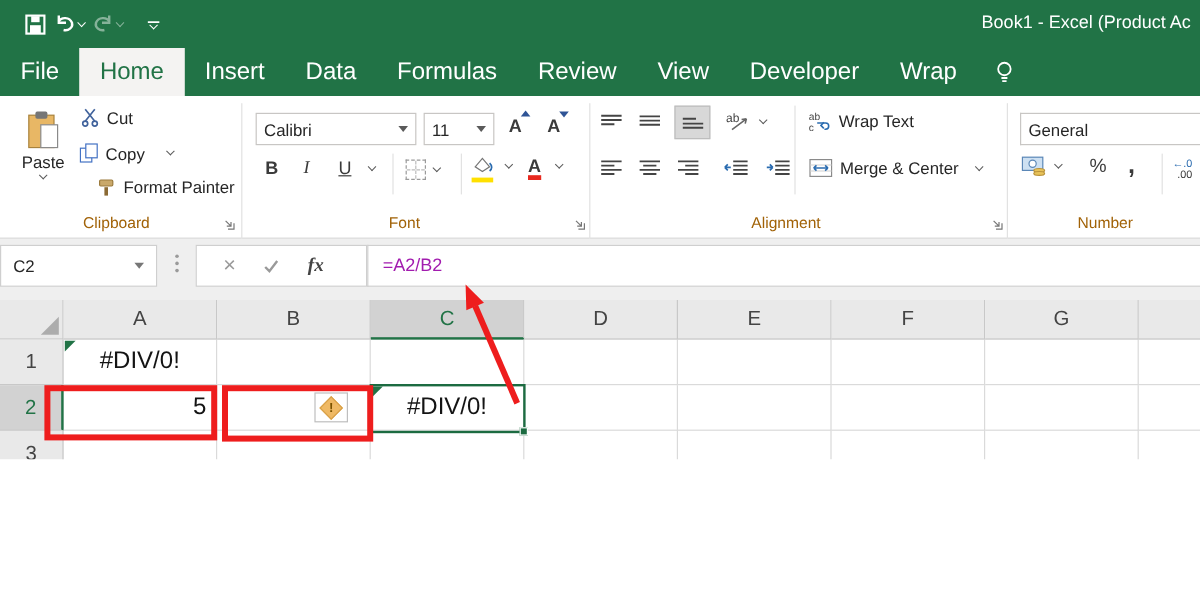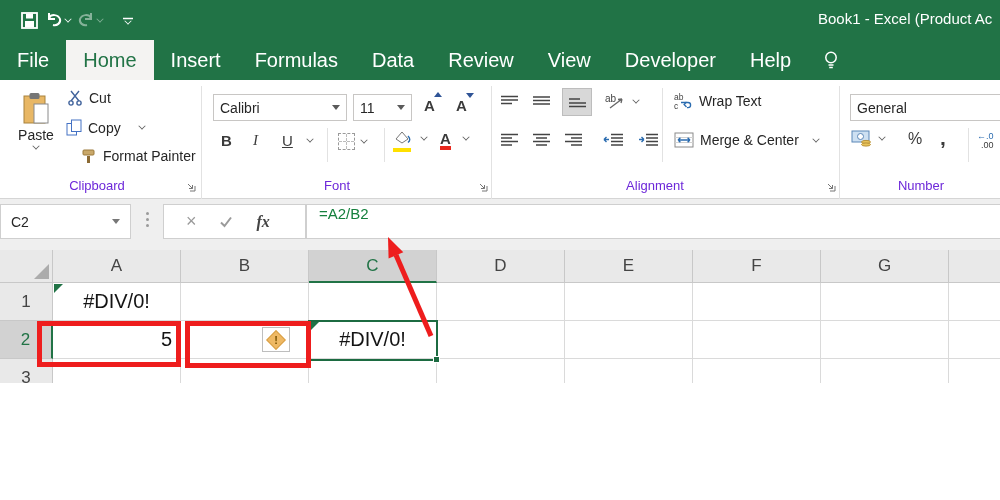--- a/index.html
+++ b/index.html
@@ -17,21 +17,21 @@
 
   
   .tabrow{position:absolute;left:0;top:40px;width:1000px;height:40px;background:#217346;display:flex;align-items:stretch;}
   .tab{color:#fff;font-size:20px;display:flex;align-items:center;padding:0 17px;cursor:default;}
   .tab.active{background:#f4f3f2;color:#217346;}
   .tellme{display:flex;align-items:center;gap:9px;color:#fff;font-size:15px;margin-left:16px;white-space:nowrap;}
 
   
   .ribbon{position:absolute;left:0;top:80px;width:1000px;height:119px;background:#fff;border-bottom:1px solid #d5d5d5;font-size:14px;color:#262626;}
   .vsep{position:absolute;top:6px;height:166px;width:1px;background:#e2e2e2;}
-  .glabel{position:absolute;top:98px;font-size:13px;color:#6d28d9;transform:translateX(-50%);}
+  .glabel{position:absolute;top:98px;font-size:13px;color:#a16207;transform:translateX(-50%);}
   .launcher{position:absolute;top:99px;}
   .rowitem{position:absolute;display:flex;align-items:center;gap:6px;white-space:nowrap;}
   .combo{position:absolute;background:#fff;border:1px solid #c8c6c4;display:flex;align-items:center;font-size:14px;padding:0 6px;height:27px;gap:20px;}
   .combo .darr{margin-left:auto;width:0;height:0;border-left:4px solid transparent;border-right:4px solid transparent;border-top:5px solid #5a5a5a;}
   .bigA{font-size:15px;font-weight:bold;color:#3b3b3b;position:relative;}
   .bigA i{position:absolute;width:0;height:0;border-left:4px solid transparent;border-right:4px solid transparent;}
   .bigA i.up{border-bottom:5px solid #2f5496;top:-5px;right:-7px;}
   .bigA i.dn{border-top:5px solid #2f5496;top:-4px;right:-7px;}
   .fmtB{font-weight:bold;font-size:15px;color:#3b3b3b;}
   .fmtI{font-family:"Liberation Serif",serif;font-style:italic;font-size:15px;color:#3b3b3b;}
@@ -49,21 +49,21 @@
 
   
   .fbar{position:absolute;left:0;top:199px;width:1000px;height:51px;background:#efefef;}
   .namebox{position:absolute;left:0;top:5px;width:131px;height:35px;background:#fff;border:1px solid #cfcfcf;display:flex;align-items:center;font-size:14px;padding-left:10px;color:#262626;}
   .namebox .darr{position:absolute;right:10px;width:0;height:0;border-left:4px solid transparent;border-right:4px solid transparent;border-top:5px solid #777;}
   .dots{position:absolute;left:146px;top:13px;display:flex;flex-direction:column;gap:3px;}
   .dots i{width:3px;height:3px;border-radius:50%;background:#9a9a9a;}
   .fxpanel{position:absolute;left:163px;top:5px;width:143px;height:35px;background:#fff;border:1px solid #cfcfcf;display:flex;align-items:center;}
   .fxX{font-size:18px;color:#9a9a9a;margin-left:22px;}
   .fxF{font-family:"Liberation Serif",serif;font-style:italic;font-weight:bold;font-size:16px;color:#444;margin-left:24px;}
-  .finput{position:absolute;left:306px;top:5px;width:694px;height:35px;background:#fff;border:1px solid #cfcfcf;border-right:none;display:flex;font-size:15px;padding-left:12px;color:#15803d;}
+  .finput{position:absolute;left:306px;top:5px;width:694px;height:35px;background:#fff;border:1px solid #cfcfcf;border-right:none;display:flex;align-items:center;font-size:15px;padding-left:12px;color:#a21caf;}
 
   
   .grid{position:absolute;left:0;top:250px;width:1000px;height:250px;background:#fff;}
   .corner{position:absolute;left:0;top:0;width:53px;height:33px;background:#e9e9e9;border-right:1px solid #c8c8c8;border-bottom:1px solid #c8c8c8;}
   .corner .tri{position:absolute;right:3px;bottom:3px;width:0;height:0;border-bottom:15px solid #acacac;border-left:15px solid transparent;}
   #col-headers{position:absolute;left:53px;top:0;display:flex;}
   .colh{width:128px;height:33px;background:#e9e9e9;border-right:1px solid #c8c8c8;border-bottom:1px solid #c8c8c8;display:flex;align-items:center;justify-content:center;font-size:17px;color:#444;}
   .colh:last-child{width:51px;border-right:none;}
   .colh.sel{background:#d2d2d2;color:#217346;border-bottom:2px solid #217346;}
   #grid-rows{position:absolute;left:0;top:33px;}
@@ -123,26 +123,26 @@
       </span>
     </div>
     <div class="wintitle">Book1  -  Excel (Product Ac</div>
   </div>
 
   <div class="tabrow">
     <span id="tabs-container" style="display:flex;align-items:stretch;">
         <div class="tab">File</div>
         <div class="tab active">Home</div>
         <div class="tab">Insert</div>
+        <div class="tab">Data</div>
         <div class="tab">Formulas</div>
-        <div class="tab">Data</div>
         <div class="tab">Review</div>
         <div class="tab">View</div>
         <div class="tab">Developer</div>
-        <div class="tab">Help</div>
+        <div class="tab">Wrap</div>
       </span>
     <span class="tellme">
       <svg width="14" height="21" viewBox="0 0 14 21">
           <circle cx="7" cy="7.5" r="5.2" fill="none" stroke="#fff" stroke-width="1.5"></circle>
           <path d="M4.5 15 h5 M5.2 17.6 h3.6" stroke="#fff" stroke-width="1.5"></path>
         </svg>
     </span>
   </div>
 
   <div class="ribbon">

